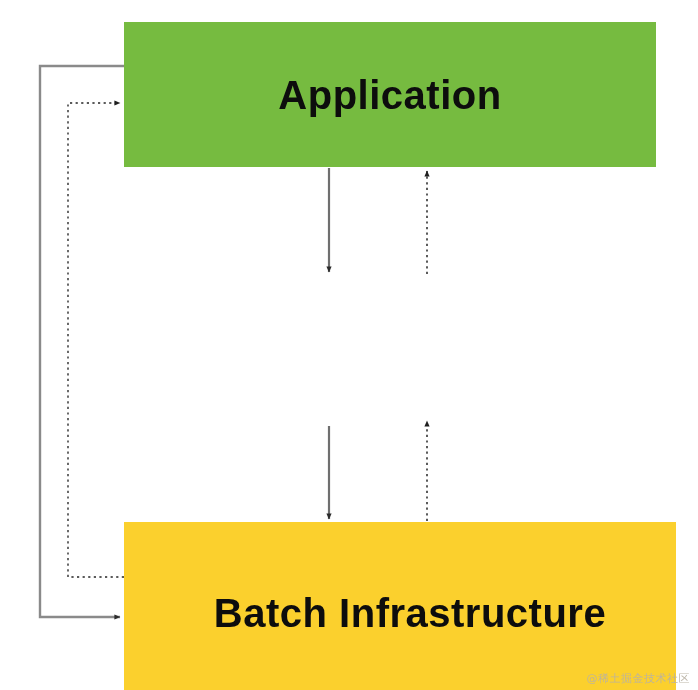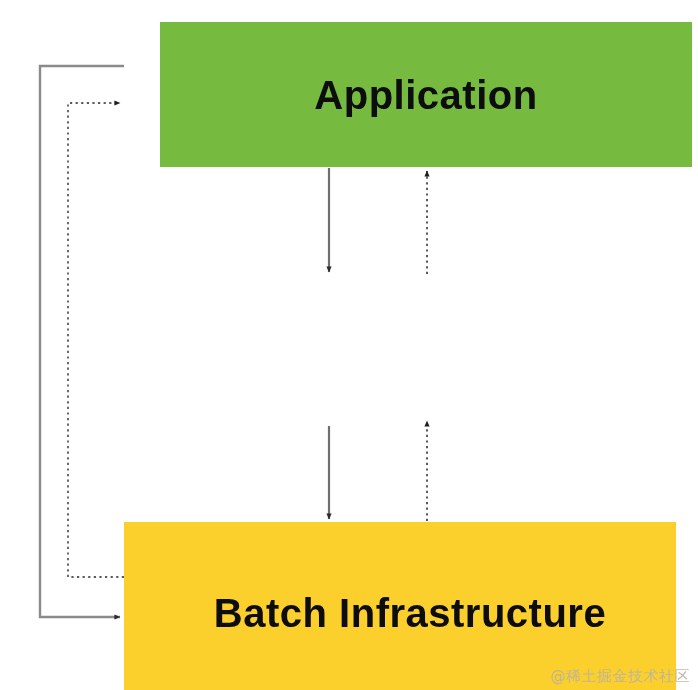--- a/index.html
+++ b/index.html
@@ -31,21 +31,20 @@
     font-size: 40px;
     color: #0d0d0d;
     letter-spacing: 0.5px;
     line-height: 1;
     white-space: nowrap;
   }
   #box-application {
     top: 22px;
     height: 145px;
     background: #76bb40;
-    margin-left: 36px;
   }
   #box-batch-core {
     top: 275px;
     height: 150px;
     background: #6397b5;
   }
   #box-batch-infrastructure {
     top: 522px;
     height: 181px;
     background: #fbd02d;
@@ -57,21 +56,21 @@
     top: 0;
     width: 698px;
     height: 690px;
     pointer-events: none;
   }
   .watermark {
     position: absolute;
     right: 8px;
     bottom: 4px;
     font-family: "DejaVu Sans", sans-serif;
-    font-size: 15px;
+    font-size: 11px;
     color: #b9b2a4;
     opacity: 0.9;
     white-space: nowrap;
     letter-spacing: 0.5px;
   }
 </style>
 </head>
 <body>
 
 <div id="canvas">

